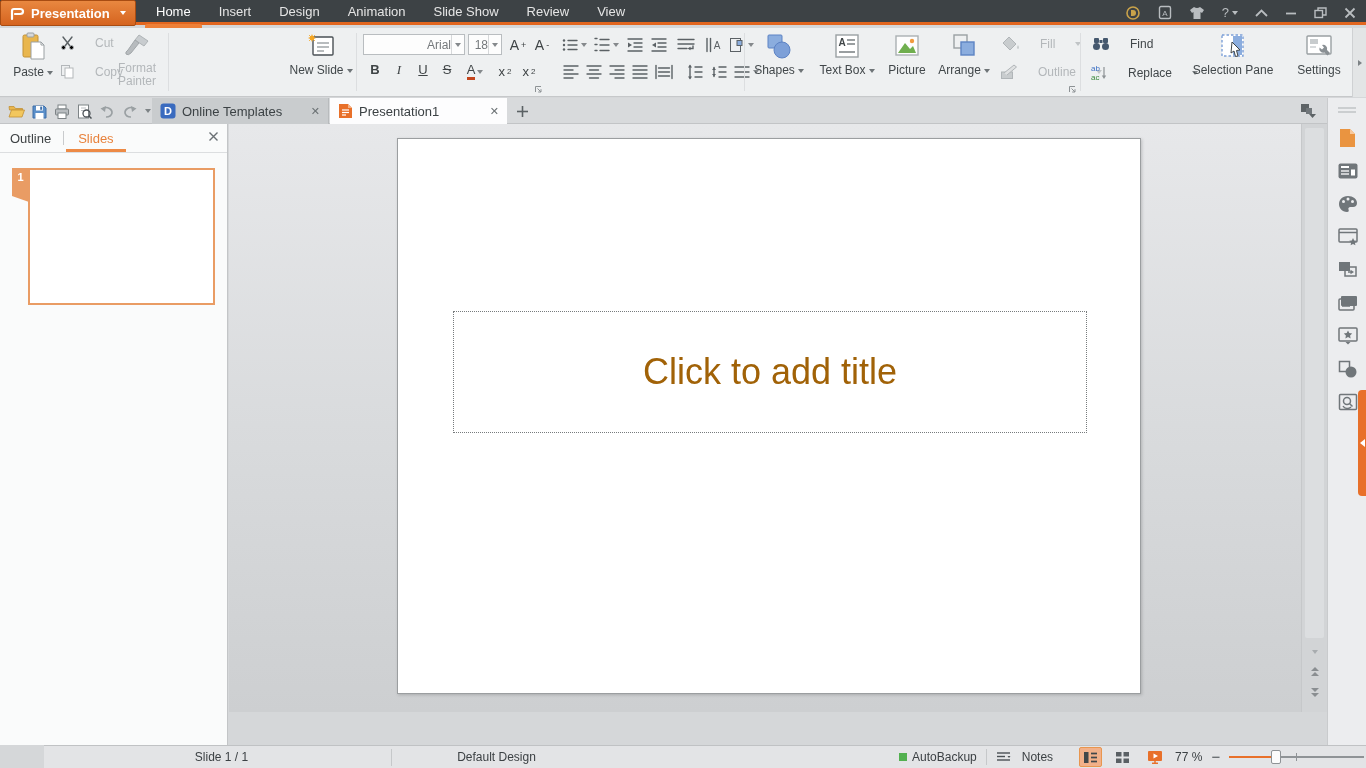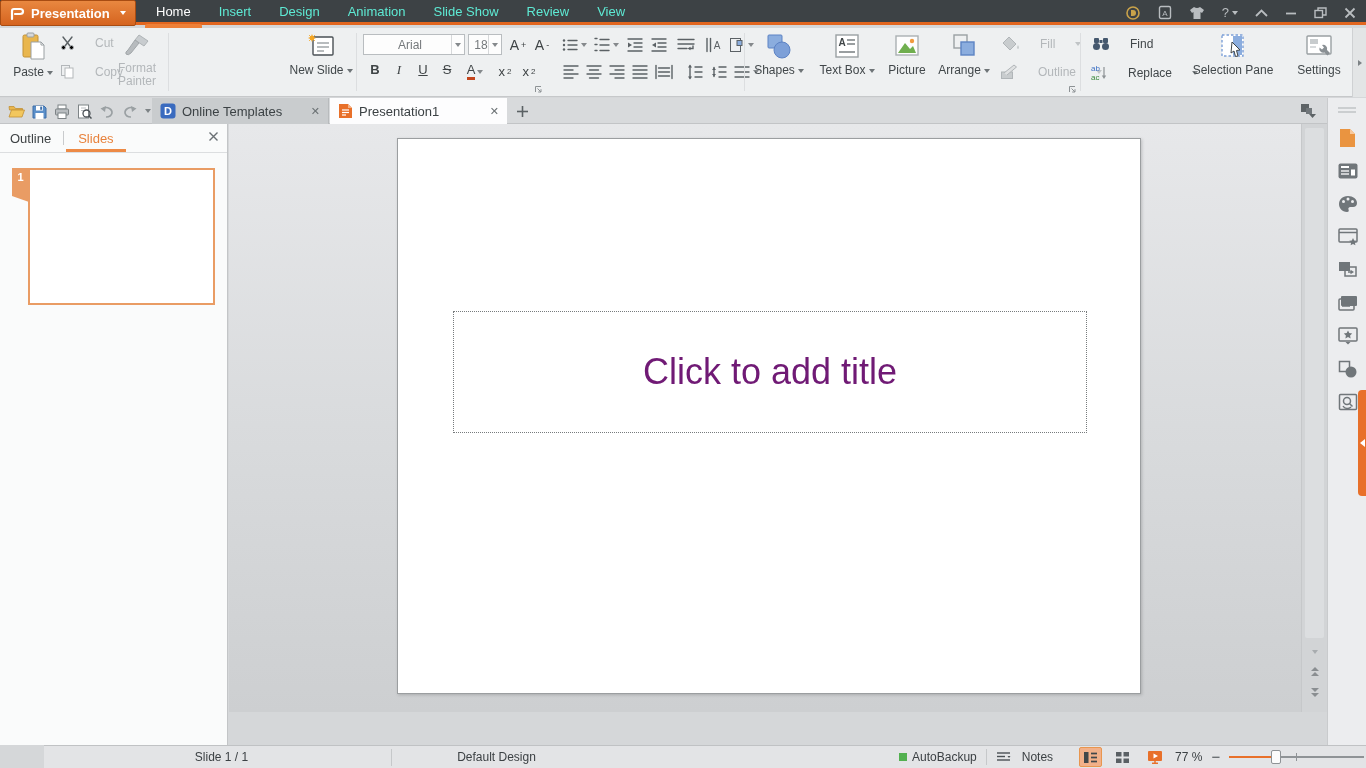--- a/index.html
+++ b/index.html
@@ -7,36 +7,36 @@
   body { font-family:"Liberation Sans", sans-serif; }
   #app { position:relative; width:1366px; height:768px; background:#d5d7d9; overflow:hidden; }
 
   
   .titlebar { position:absolute; left:0; top:0; width:1366px; height:25px; background:#3d4245; border-bottom:3px solid #e2661f; }
   .logo { position:absolute; left:0; top:0; height:26px; width:136px; background:linear-gradient(#e98840,#d5641f); border:1px solid #a84c12; border-radius:2px; display:flex; align-items:center; gap:6px; padding:0 8px; color:#fff; font-weight:bold; font-size:13px; cursor:default; }
   .cdown { width:0; height:0; border-left:3.5px solid transparent; border-right:3.5px solid transparent; border-top:4px solid currentColor; display:inline-block; }
   .cright { width:0; height:0; border-top:3.5px solid transparent; border-bottom:3.5px solid transparent; border-left:4px solid currentColor; display:inline-block; }
   .cleft { width:0; height:0; border-top:4px solid transparent; border-bottom:4px solid transparent; border-right:5px solid currentColor; display:inline-block; }
   .menus { position:absolute; left:142px; top:0; height:25px; display:flex; }
-  .menu { padding:0 14px; line-height:24px; font-size:13px; color:#5eead4; position:relative; cursor:default; }
+  .menu { padding:0 14px; line-height:24px; font-size:13px; color:#e5e5e5; position:relative; cursor:default; }
   .menu.active { color:#fff; }
   .menu.active::after { content:""; position:absolute; left:3px; right:3px; bottom:-3px; height:4px; background:#ee8038; border-radius:2px 2px 0 0; }
   .tb-right { position:absolute; right:10px; top:0; height:25px; display:flex; align-items:center; gap:17px; color:#b9bdc0; }
   .tb-right .help { font-size:13px; display:flex; align-items:center; gap:3px; color:#b9bdc0; }
 
   
   .ribbon { position:absolute; top:28px; left:0; width:1366px; height:69px; background:#eef0f1; border-bottom:1px solid #c6c8ca; font-size:12px; color:#41474a; }
   .rsep { position:absolute; top:5px; height:58px; width:1px; background:#dcdee0; }
   .bigbtn { position:absolute; text-align:center; color:#41474a; }
   .bl { margin-top:1px; line-height:13px; display:flex; align-items:center; justify-content:center; gap:3px; white-space:nowrap; }
   .bl2 { line-height:13px; white-space:nowrap; }
   .smbtn { position:absolute; display:flex; align-items:center; gap:20px; color:#41474a; white-space:nowrap; }
   .dis { color:#b3b7ba !important; }
   .combo { position:absolute; height:21px; background:#fdfdfd; border:1px solid #b9bdc0; display:flex; align-items:center; font-size:12px; color:#75797c; }
-  .combo .val { flex:1; padding-left:5px; text-align:center; }
+  .combo .val { flex:1; padding-left:5px; text-align:right; }
   .combo .ca { width:13px; display:flex; justify-content:center; color:#85898c; border-left:1px solid #d6d8da; height:100%; align-items:center; }
   .ibtn { position:absolute; height:21px; display:flex; align-items:center; justify-content:center; gap:2px; }
   .lb { position:absolute; top:34px; font-size:13px; color:#3f4446; width:18px; text-align:center; }
   svg.ln line, svg.ln path, svg.ln polyline { stroke:#5b6165; stroke-width:1.4; stroke-linecap:round; fill:none; }
   svg.ln polygon { fill:#5b6165; }
   .launcher { position:absolute; bottom:2px; width:9px; height:9px; }
   .rexpand { position:absolute; right:0; top:28px; width:14px; height:69px; background:#e3e5e6; border-left:1px solid #cfd1d3; display:flex; align-items:center; justify-content:center; color:#7d8285; }
 
   
   .tabbar { position:absolute; top:98px; left:0; width:1327px; height:26px; background:#d8dadc; border-bottom:1px solid #c2c4c6; }
@@ -55,21 +55,21 @@
   .lp-vsep { width:1px; height:14px; background:#c9cbcd; }
   .lp-tab-slides { padding:0 14px; color:#e8823c; position:relative; height:100%; line-height:29px; }
   .lp-tab-slides::after { content:""; position:absolute; left:2px; right:2px; bottom:0; height:3px; background:#ed8a45; }
   .lp-close { position:absolute; right:8px; top:7px; }
   .thumb-flag { position:absolute; left:12px; top:44px; width:17px; height:34px; background:#e99c64; clip-path:polygon(0 0,100% 0,100% 100%,0 82%); color:#fff; font-size:11px; font-weight:bold; text-align:center; padding-top:3px; }
   .thumb { position:absolute; left:28px; top:44px; width:187px; height:137px; background:#fff; border:2px solid #e99c64; }
 
   
   .canvas { position:absolute; left:229px; top:124px; width:1072px; height:588px; background:linear-gradient(180deg,#e7e8ea 0%,#d8dadc 55%,#cdcfd1 100%); }
   .slide { position:absolute; left:168px; top:14px; width:744px; height:556px; background:#fff; border:1px solid #9b9ea0; box-shadow:1px 1px 3px rgba(0,0,0,.18); }
-  .ph { position:absolute; border:1px dotted #777b7d; color:#701a75; }
+  .ph { position:absolute; border:1px dotted #777b7d; color:#a16207; }
   .ph-title { left:55px; top:172px; width:634px; height:122px; display:flex; align-items:center; justify-content:center; font-size:36px; }
   .ph-sub { left:111px; top:317px; width:521px; height:141px; text-align:center; padding-top:8px; font-size:28px; }
 
   .vscroll { position:absolute; left:1301px; top:124px; width:26px; height:588px; background:#d2d4d6; border-left:1px solid #c6c8ca; }
   .vthumb { position:absolute; left:3px; top:4px; width:19px; height:510px; background:#dcdee0; border-radius:2px; }
   .vs-btn { position:absolute; left:0; width:26px; height:16px; display:flex; align-items:center; justify-content:center; color:#9b9fa2; }
 
   
   .rsidebar { position:absolute; left:1327px; top:98px; width:39px; height:647px; background:#ecedef; border-left:1px solid #c9cbcd; }
   .sb-burger { position:absolute; left:9px; top:8px; }

